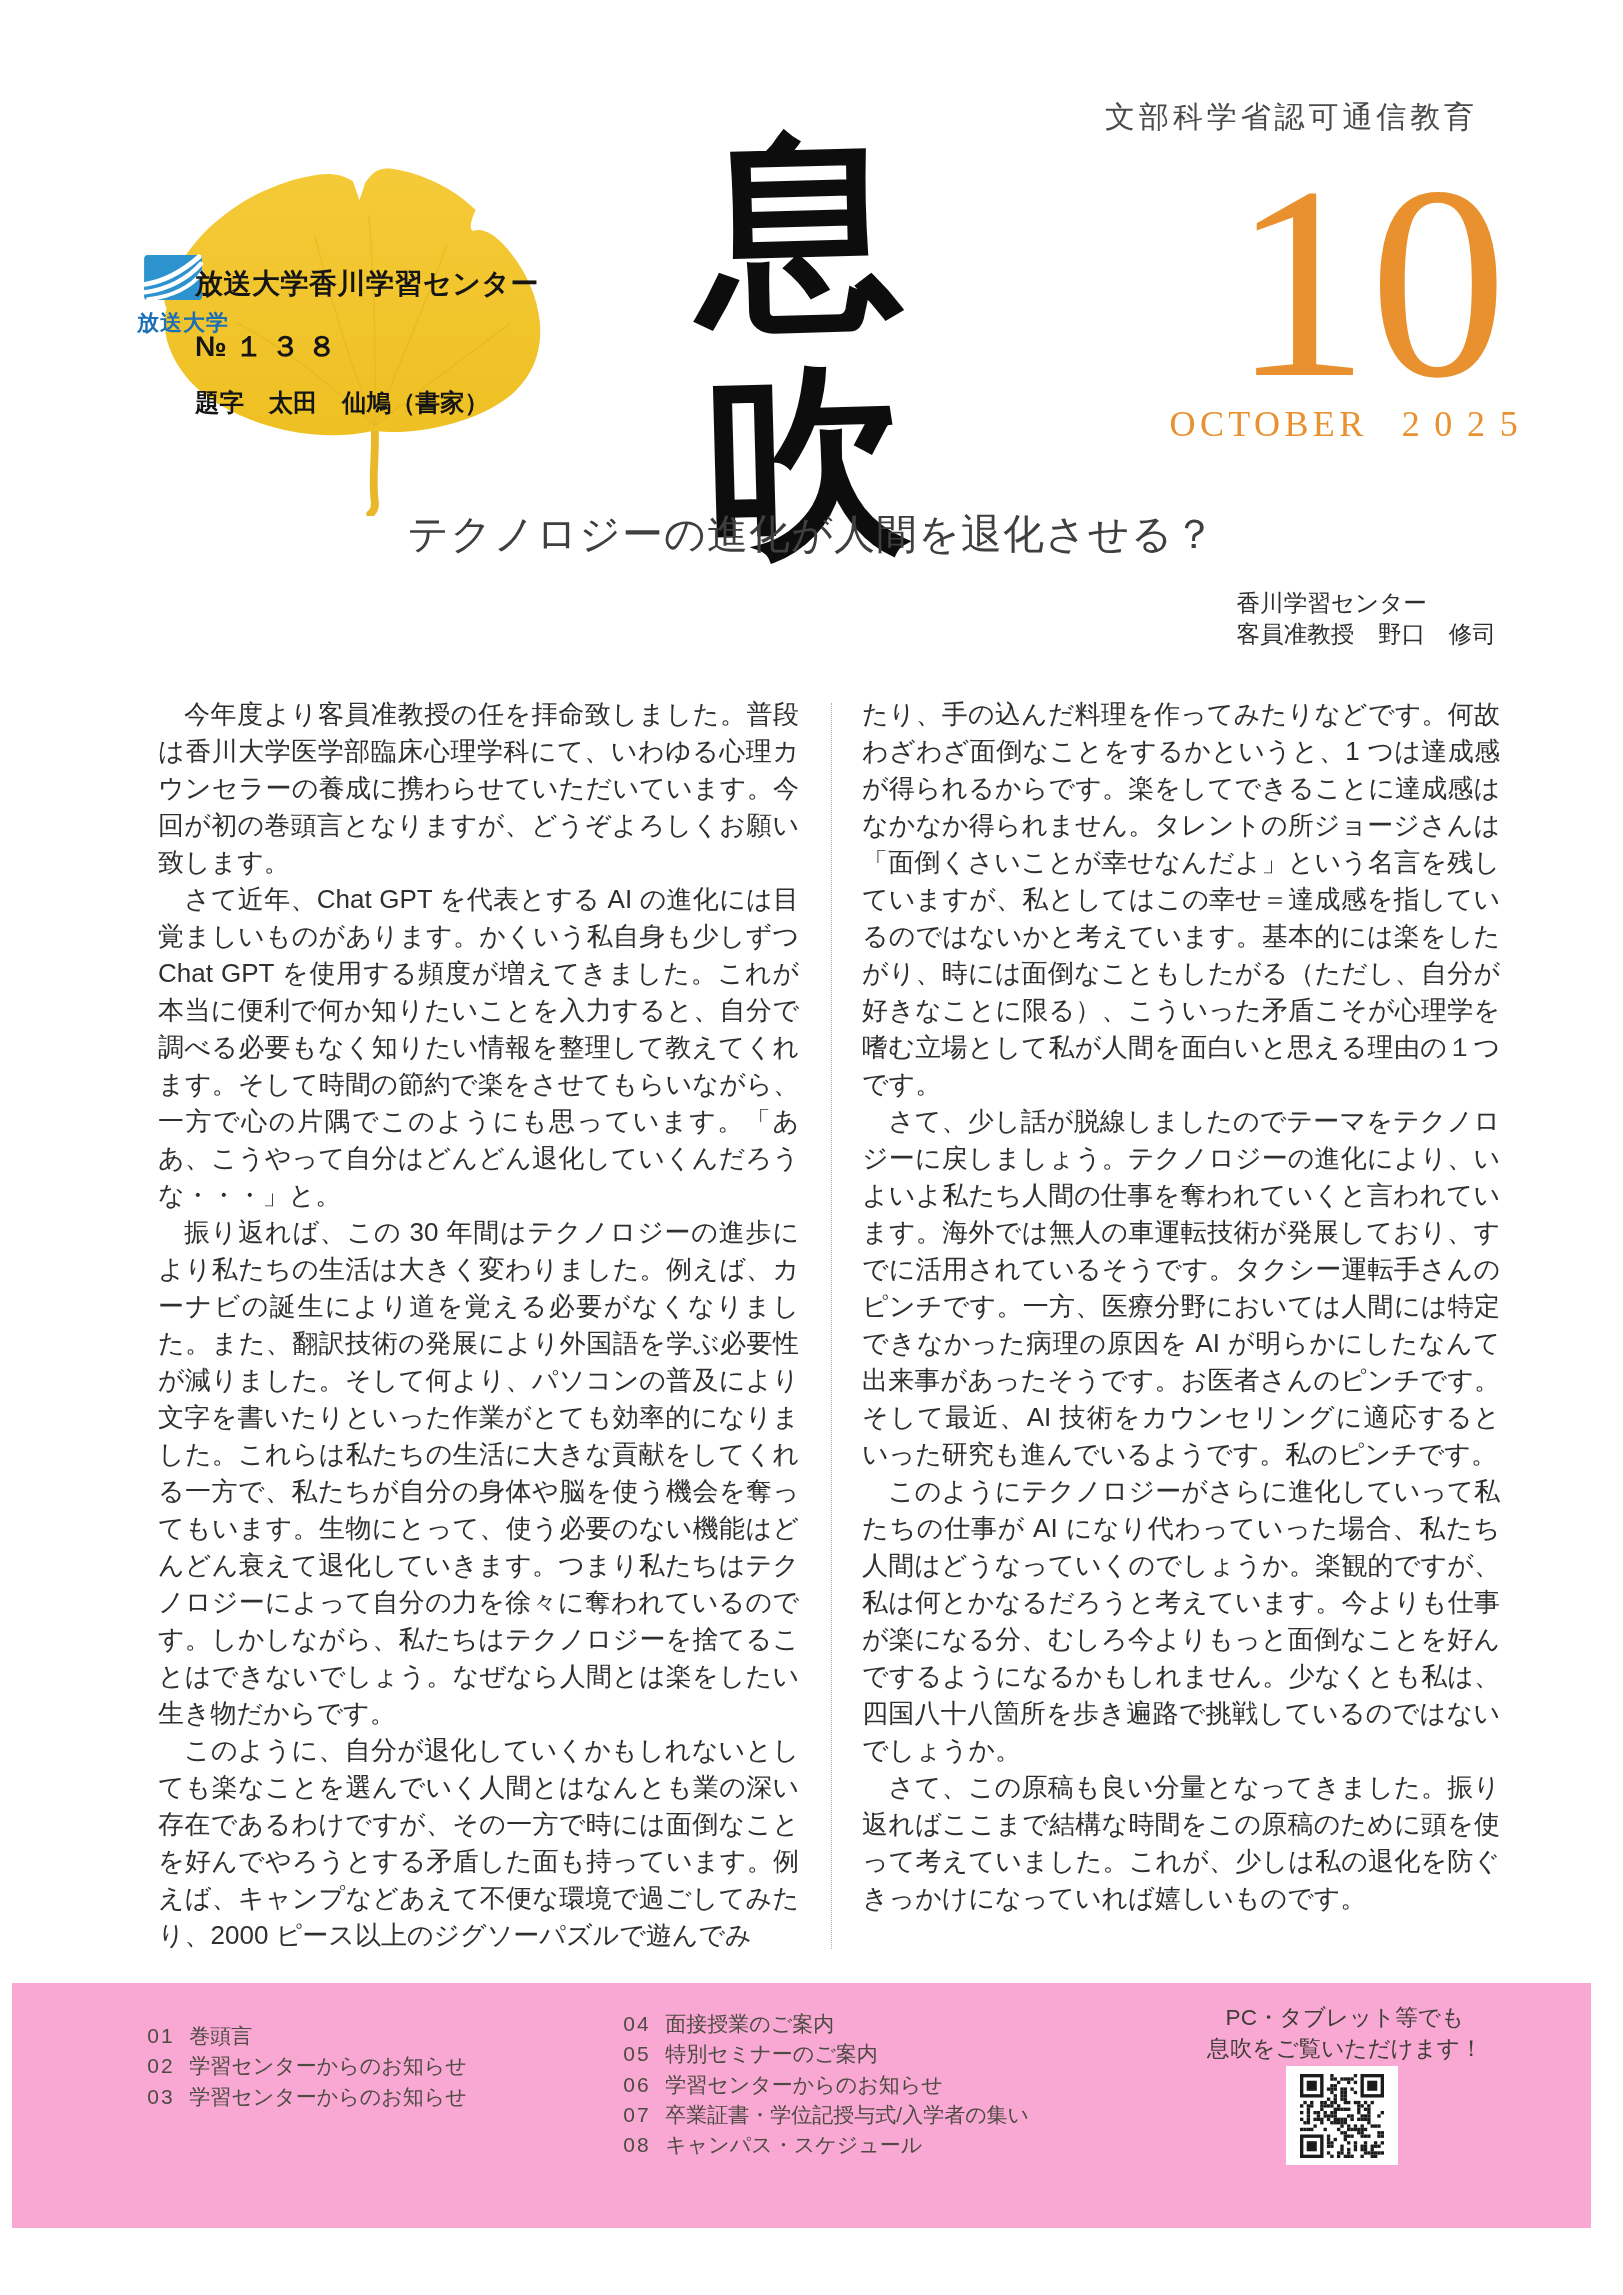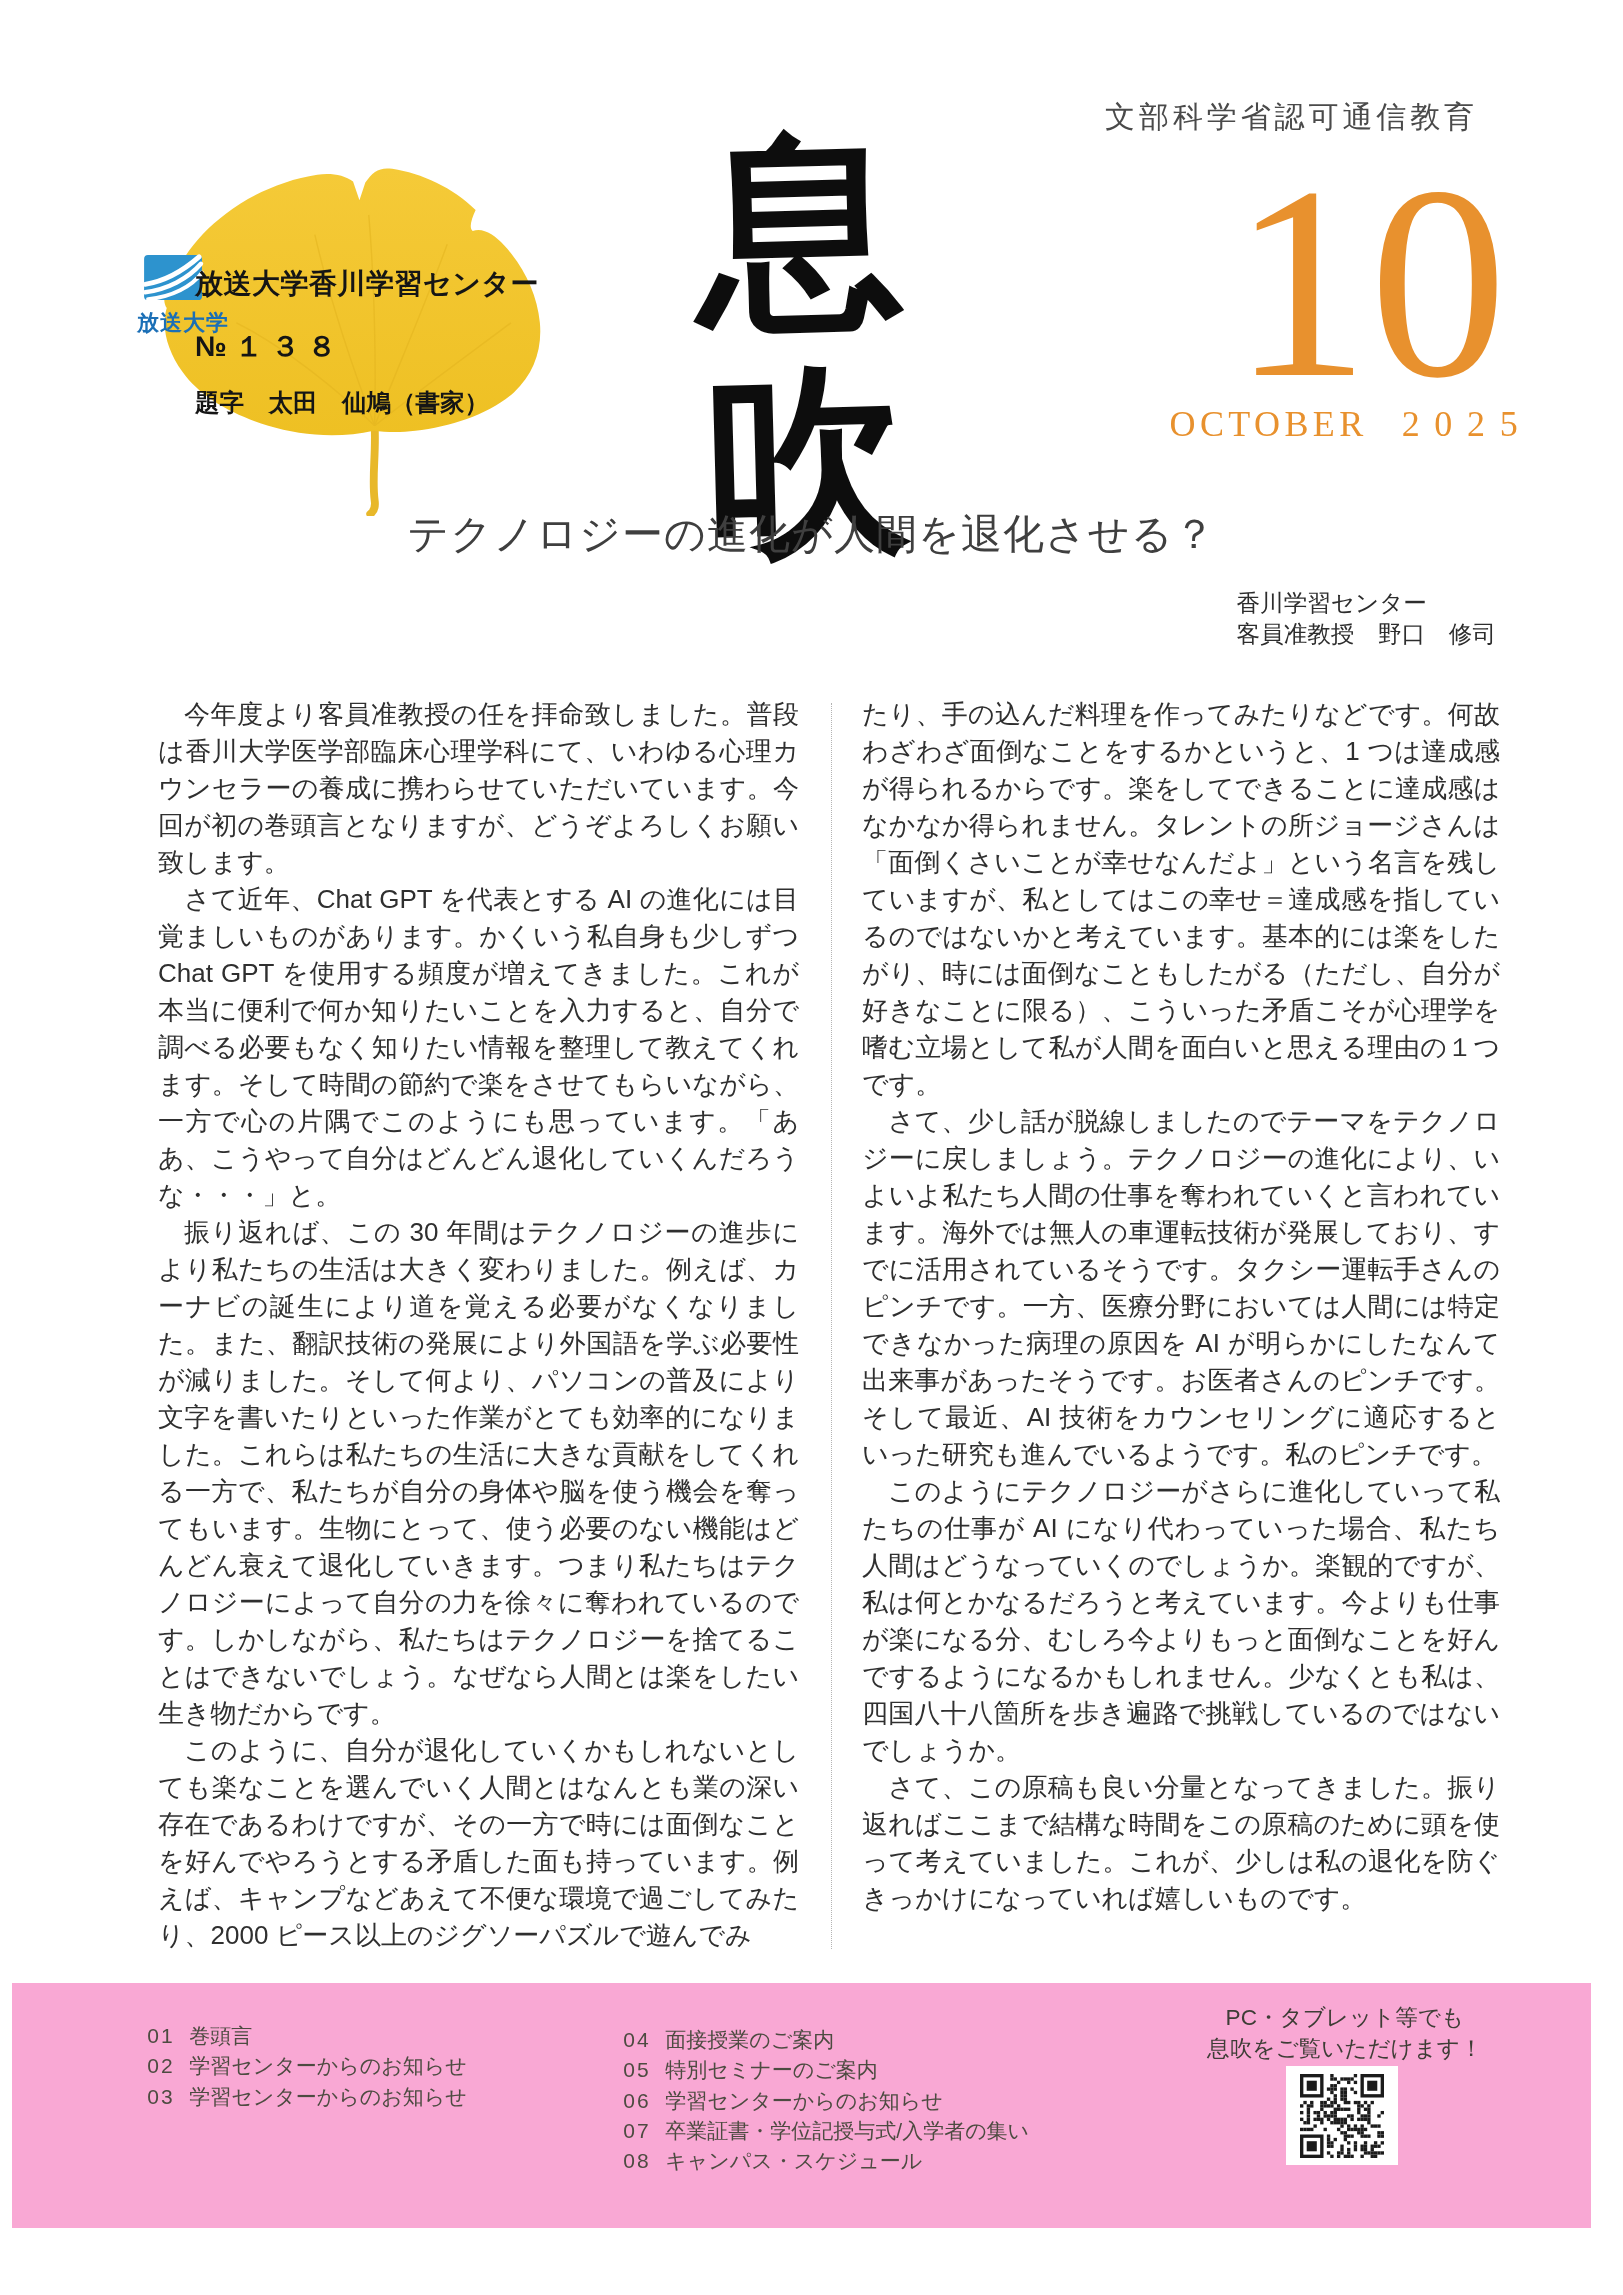--- a/index.html
+++ b/index.html
@@ -38,21 +38,21 @@
   .col-left{left:158px;width:641px;}
   .col-right{left:862px;width:638px;}
   .col p{margin:0;font-size:26px;line-height:37px;text-align:justify;color:#2f2f2f;}
   .col p.indent{text-indent:1em;}
   .divider{position:absolute;left:831px;top:703px;height:1246px;border-left:1.5px dotted #b3b3b3;}
 
   
   .footer{position:absolute;left:12.3px;top:1983px;width:1579px;height:245px;background:#f9a8d4;}
   .toc{position:absolute;color:#4d4b41;}
   .toc-left{left:135px;top:42px;}
-  .toc-right{left:611px;top:46px;}
+  .toc-right{left:611px;top:30px;}
   .toc-row{display:flex;margin-bottom:9.3px;font-size:21px;line-height:21px;white-space:nowrap;}
   .toc-num{width:42px;flex:0 0 42px;letter-spacing:2px;}
   .qr-note{position:absolute;left:1173px;top:18.7px;width:319px;text-align:center;
            font-size:22.6px;line-height:31px;color:#3e3d36;}
   .qr-box{position:absolute;left:1274px;top:83px;width:112px;height:99px;background:#ffffff;
           display:flex;align-items:center;justify-content:center;}
 </style>
 </head>
 <body>
 

